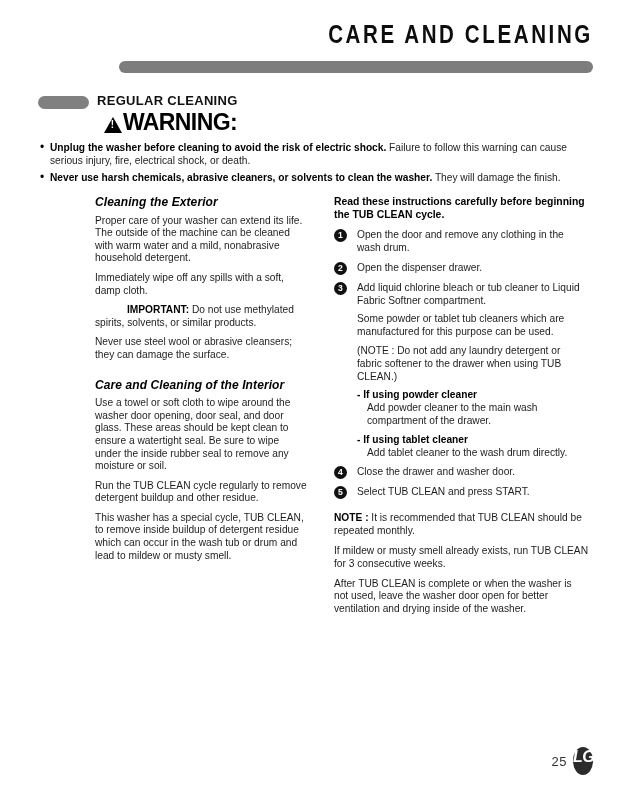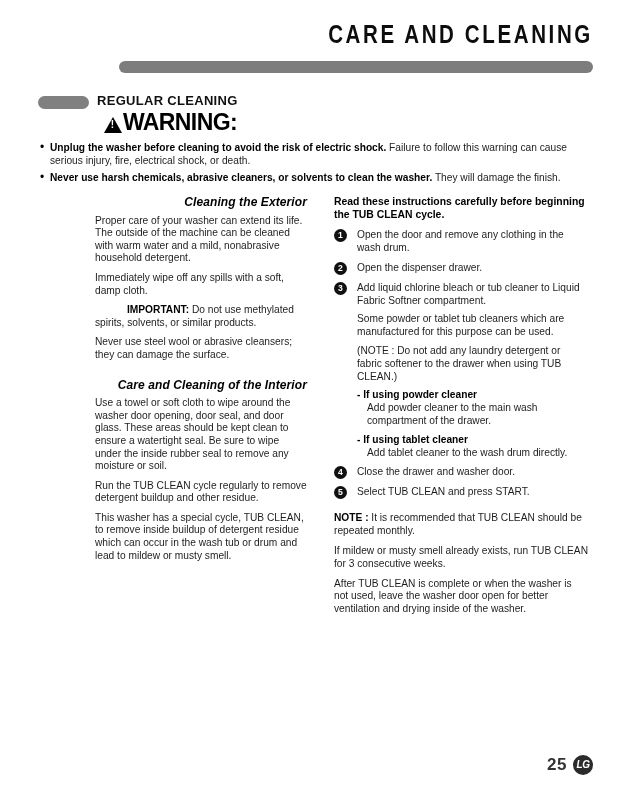--- a/index.html
+++ b/index.html
@@ -164,21 +164,20 @@
     z-index: 2;
   }
 
   .sub-head {
     font-size: 12px;
     font-style: italic;
     font-weight: bold;
     color: #000;
     margin-bottom: 6px;
     letter-spacing: 0.1px;
-    text-align: right;
   }
   .sub-head.spaced { margin-top: 17px; }
 
   .para { margin-bottom: 7px; }
   .para b { font-weight: bold; color: #000; padding-left: 32px; }
 
   
   .intro-bold {
     font-size: 10.4px;
     font-weight: bold;
@@ -230,36 +229,35 @@
   
   .footer {
     position: absolute;
     right: 27px;
     bottom: 27px;
     display: flex;
     align-items: center;
     gap: 6px;
   }
   .page-num {
-    font-size: 17px;
+    font-size: 13px;
     color: #333;
     letter-spacing: 0.5px;
-    font-weight: bold;
   }
   .lg-logo {
     width: 20px;
-    height: 20px;
+    height: 28px;
     border-radius: 50%;
     background: #2b2b2b;
     color: #fff;
-    font-size: 10px;
+    font-size: 16px;
     font-weight: bold;
     font-style: italic;
     line-height: 20px;
-    text-align: center;
+    text-align: right;
     letter-spacing: -0.5px;
     position: relative;
   }
 </style>
 </head>
 <body>
 
 <div class="page">
 
 

